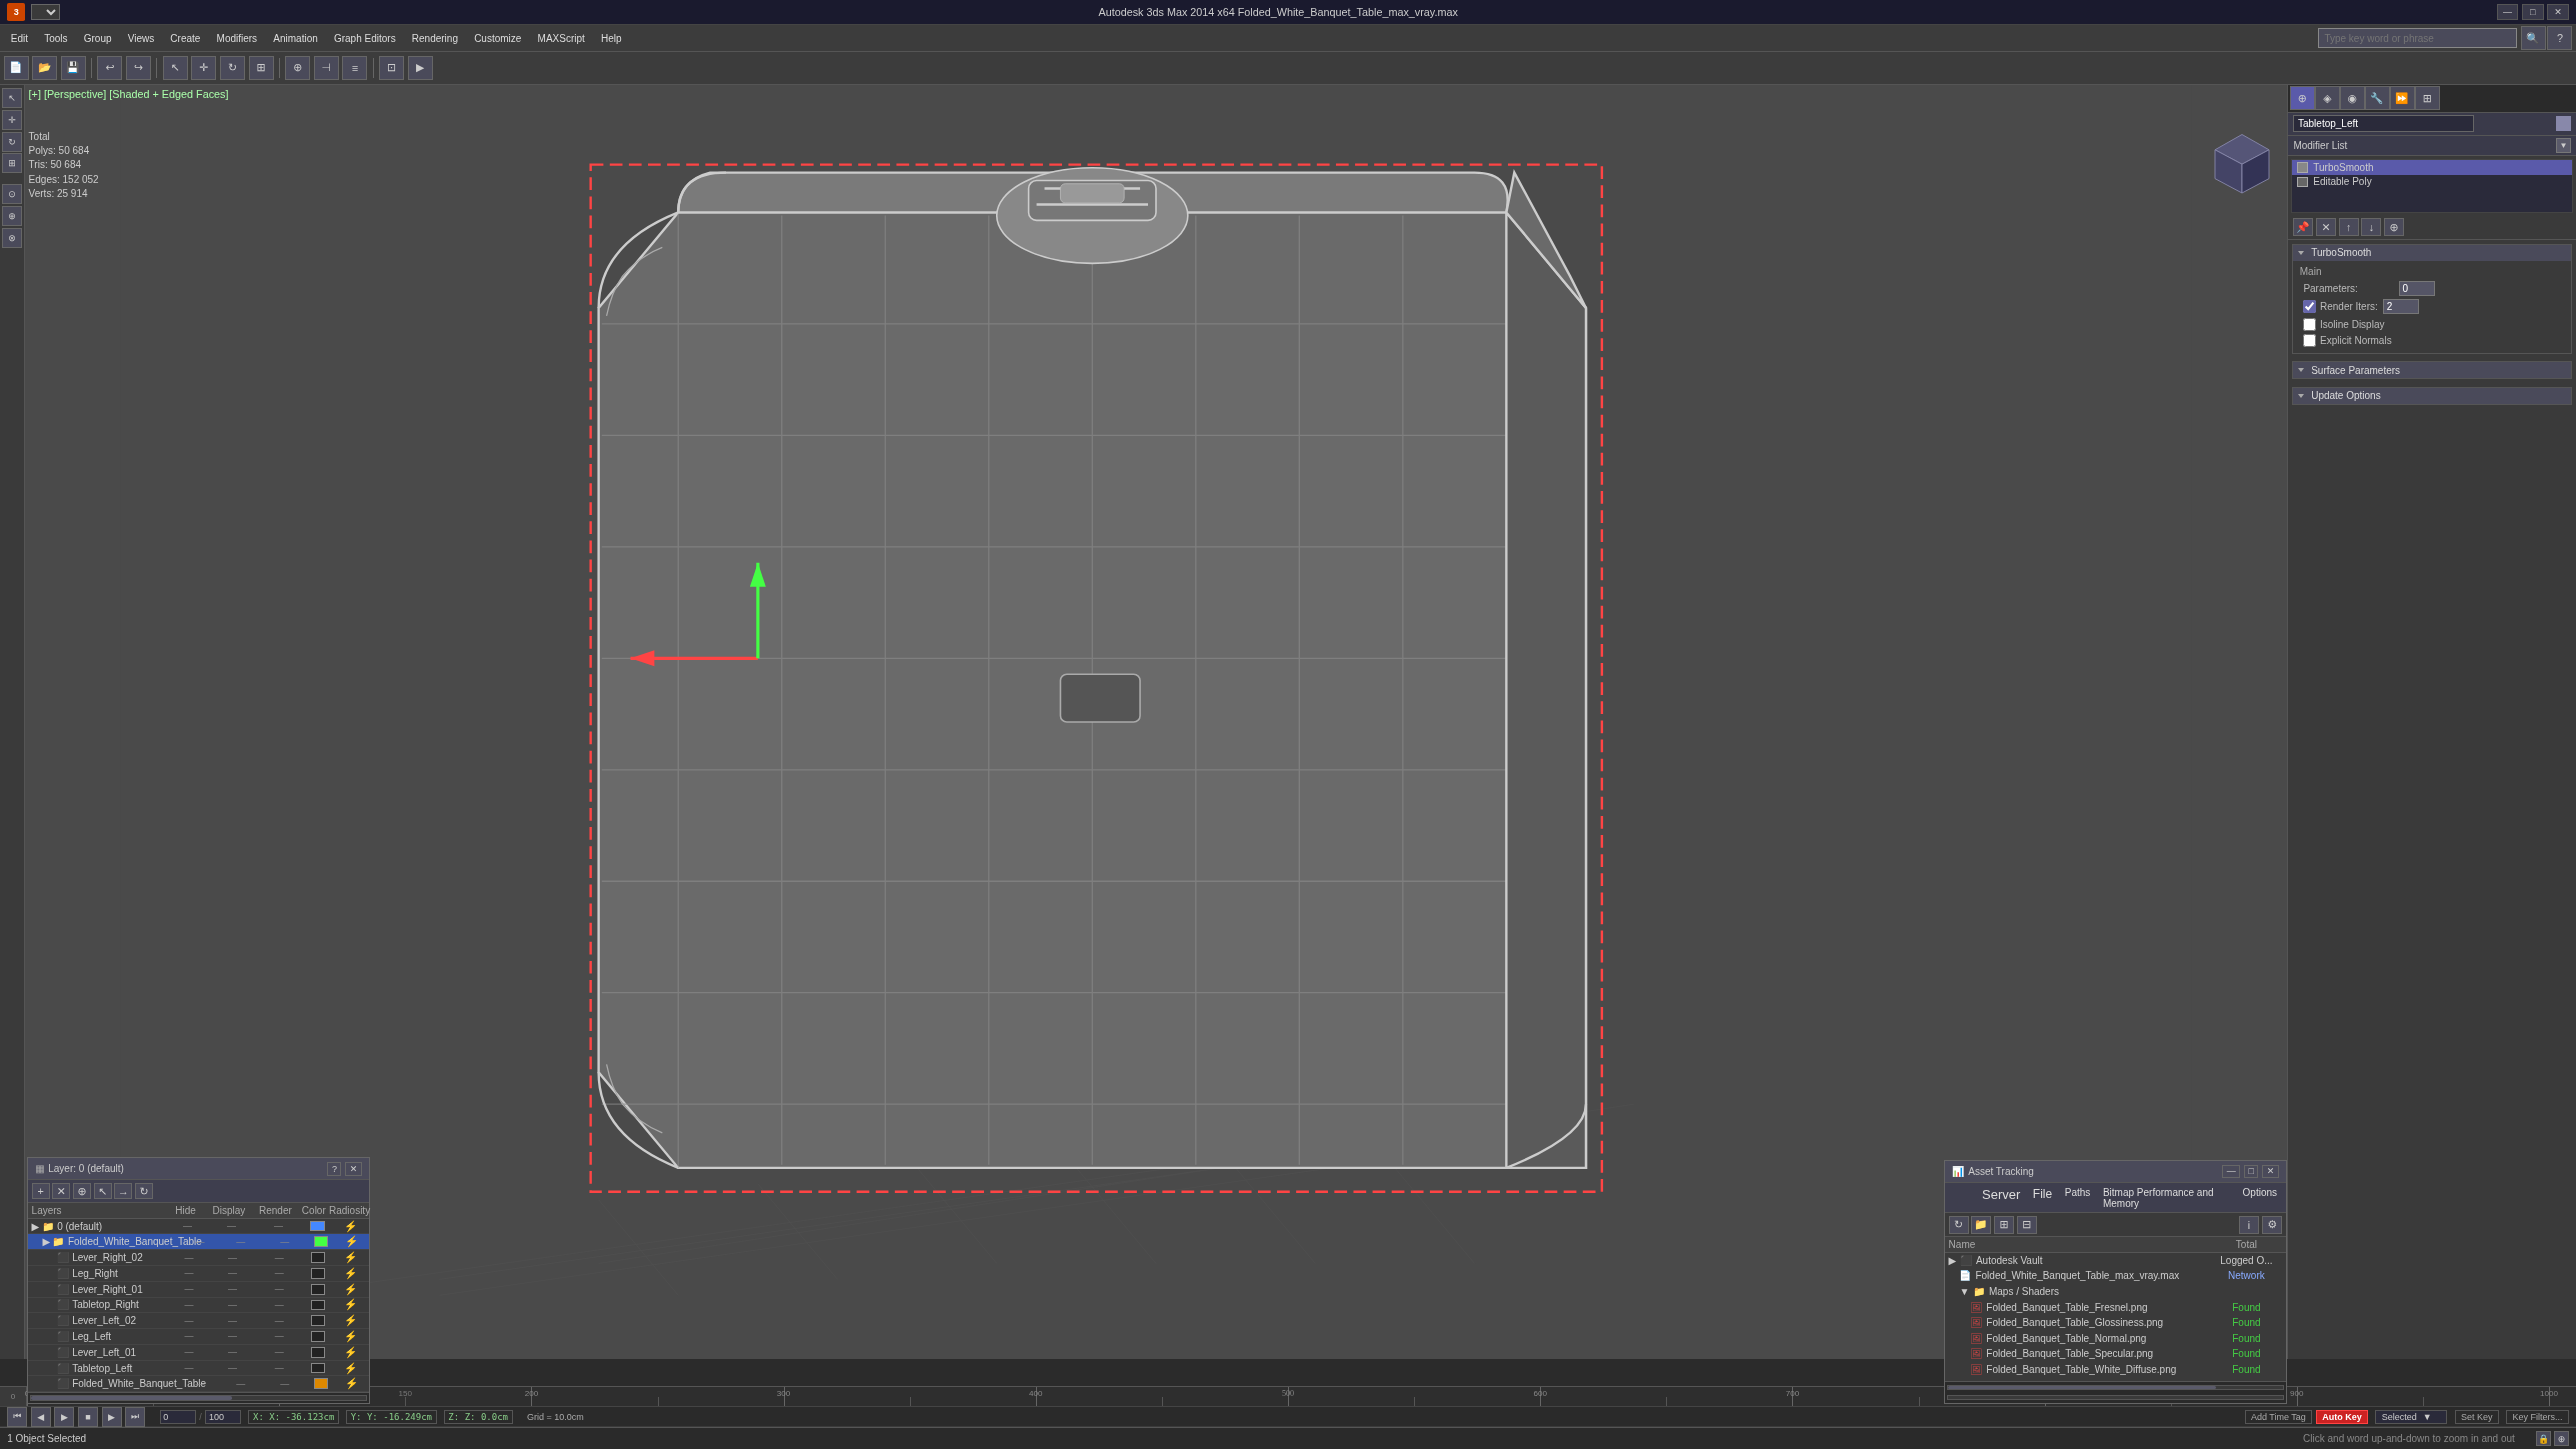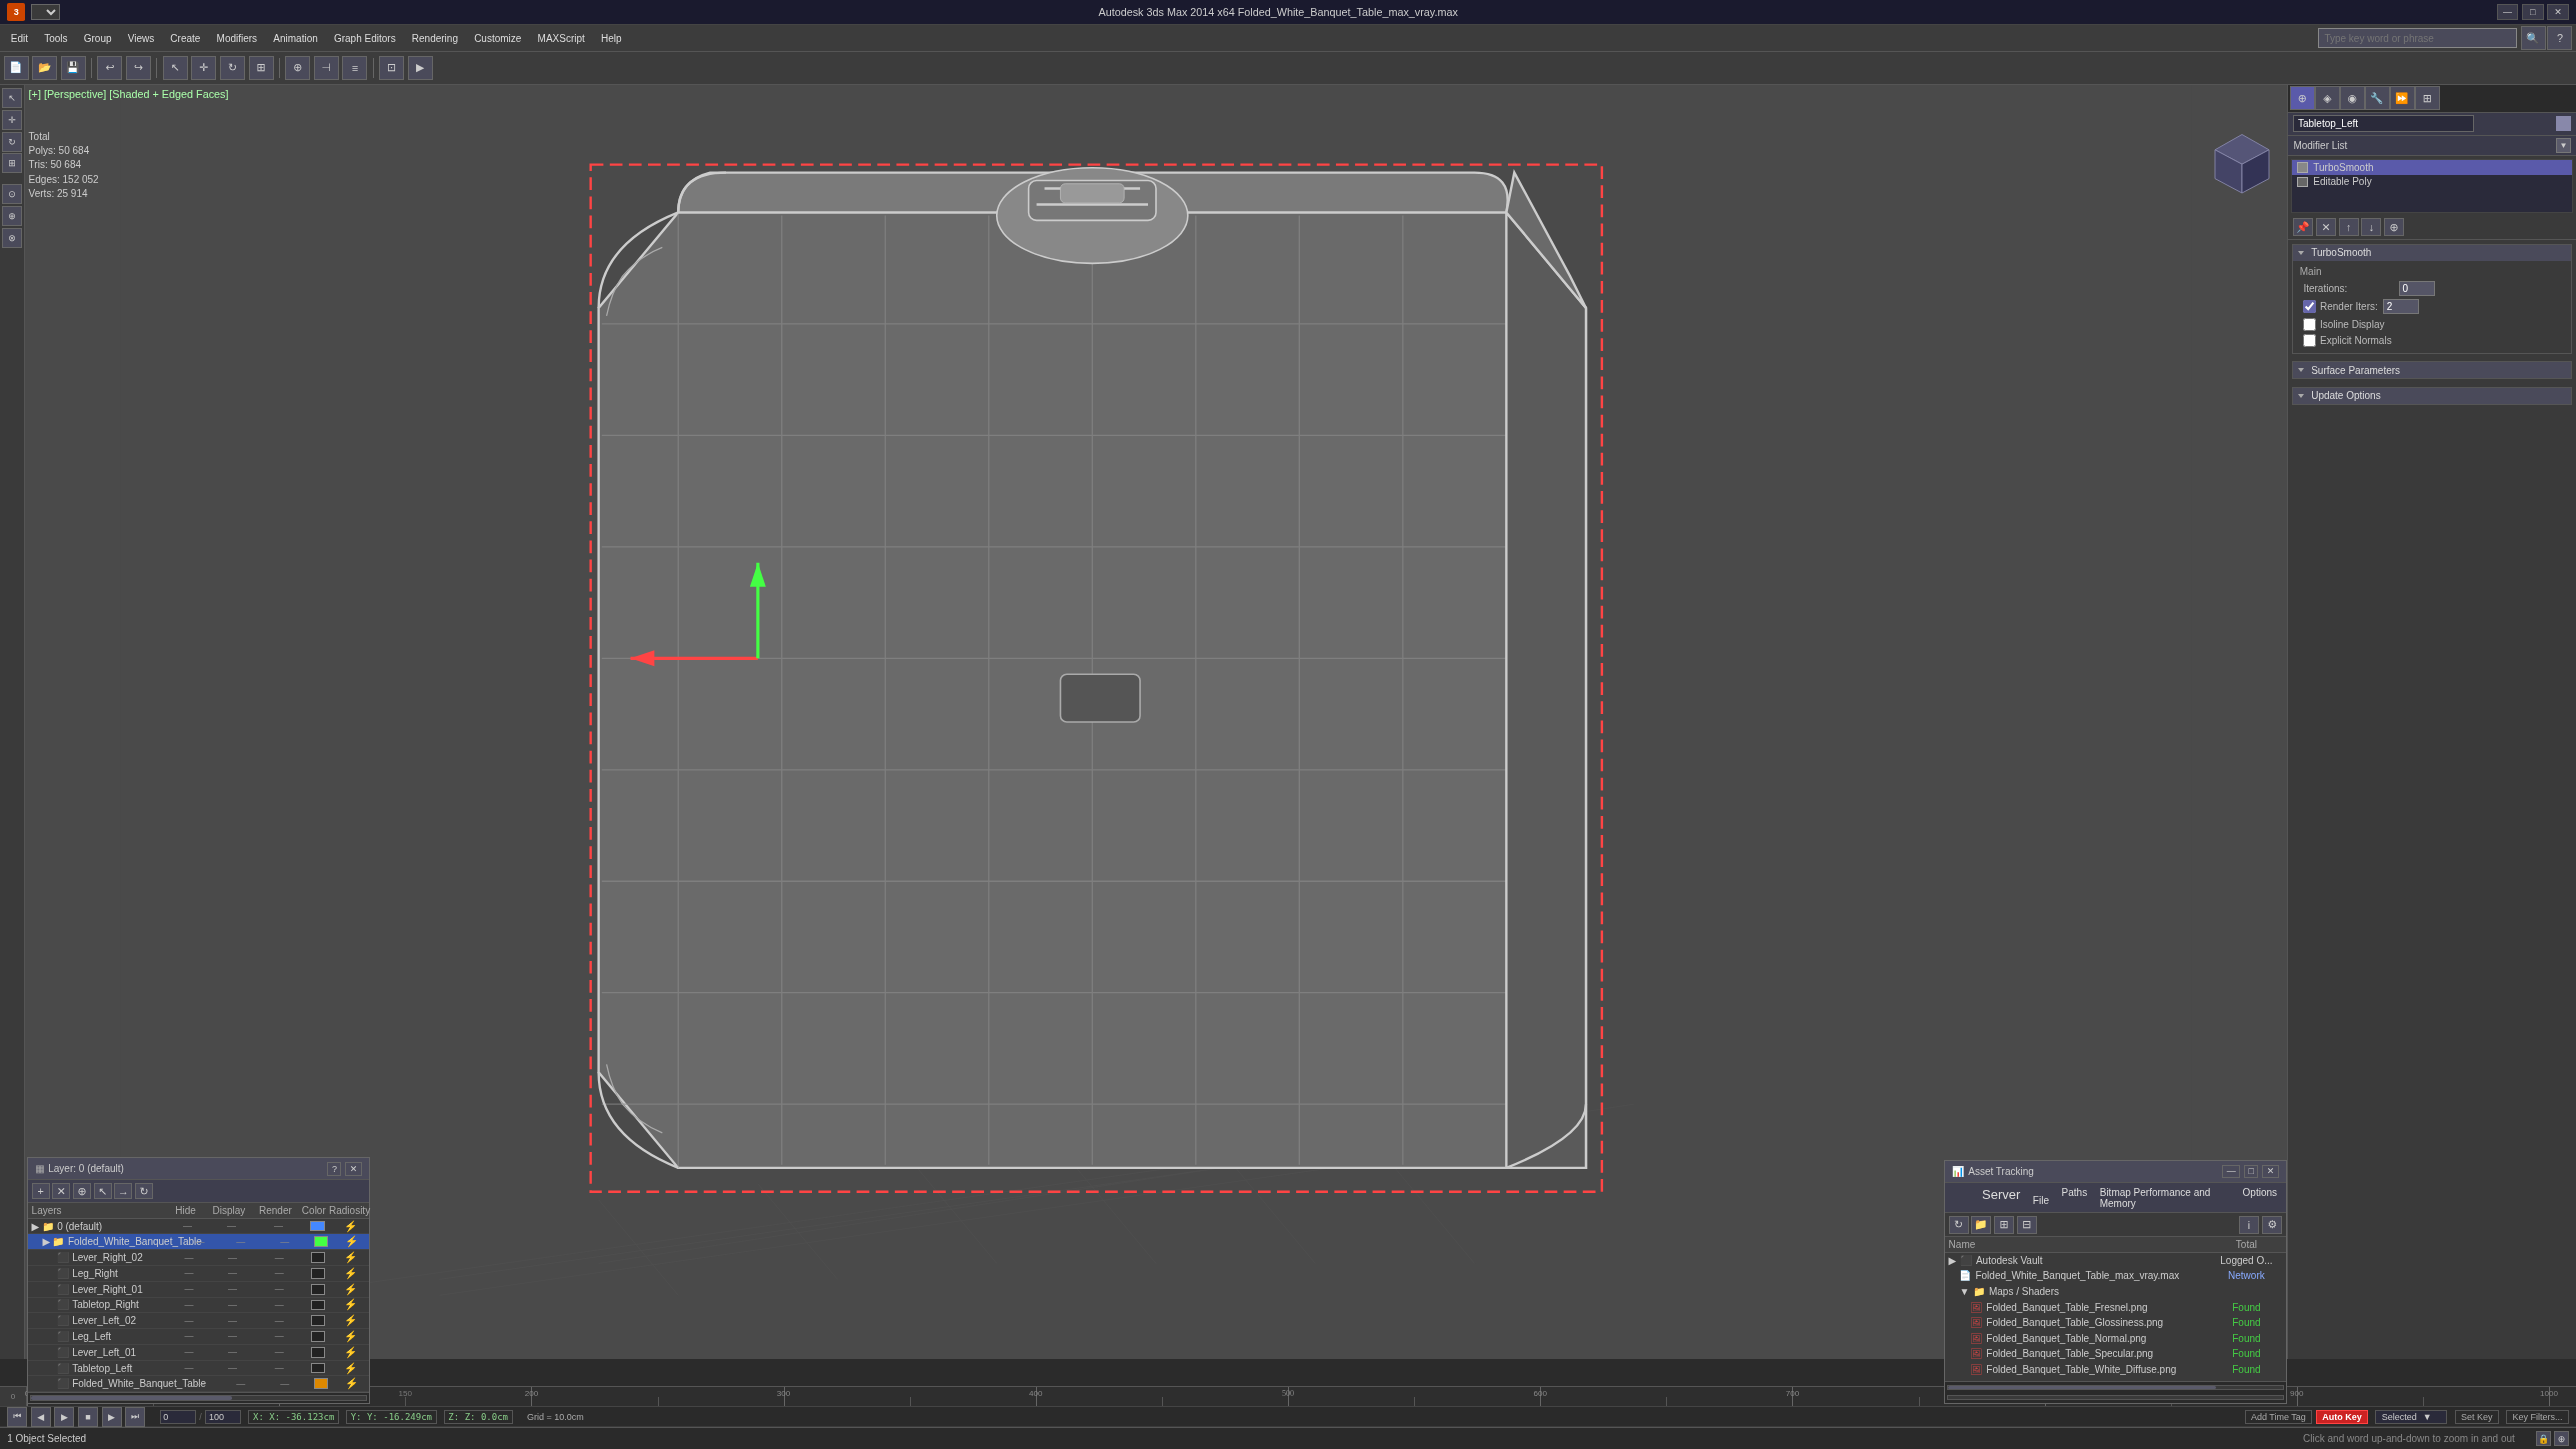--- a/index.html
+++ b/index.html
@@ -634,21 +634,21 @@
     </div>
 
     <div class="prop-section">
       <div class="prop-section-header">
         <span class="rollout-arrow"></span>
         <span>TurboSmooth</span>
       </div>
       <div style="padding:3.6px;">
         <div style="font-size:10px;color:#aaa;padding:1.8px 3.6px;">Main</div>
         <div class="prop-row">
-          <span class="prop-label">Iterations:</span>
+          <span class="prop-label">Parameters:</span>
           <input type="number" class="prop-input" value="0" style="">
         </div>
         <div class="prop-row">
           <label class="checkbox-label">
             <input type="checkbox" checked="" style="">
             <span>Render Iters:</span>
           </label>
           <input type="number" class="prop-input" value="2" style="">
         </div>
         <div class="prop-row">
@@ -975,21 +975,21 @@
     </span>
     <div style="display:flex;gap:3.6px;">
       <div class="small-btn">—</div>
       <div class="small-btn">□</div>
       <div class="small-btn">✕</div>
     </div>
   </div>
 
   <div id="asset-menu-bar">
     <div class="menu-item" style="font-size:13px;padding:1.8px 5.4px;margin-left:28px;">Server</div>
-    <div class="menu-item" style="font-size:10px;padding:1.8px 5.4px;margin-top:8px;">File</div>
+    <div class="menu-item" style="font-size:12px;padding:1.8px 5.4px;">File</div>
     <div class="menu-item" style="font-size:10px;padding:1.8px 5.4px;">Paths</div>
     <div class="menu-item" style="font-size:10px;padding:1.8px 5.4px;">Bitmap Performance and Memory</div>
     <div class="menu-item" style="font-size:10px;padding:1.8px 5.4px;">Options</div>
   </div>
 
   <div id="asset-toolbar">
     <div class="toolbar-btn" style="width:20px;height:18px;">↻</div>
     <div class="toolbar-btn" style="width:20px;height:18px;">📁</div>
     <div class="toolbar-btn" style="width:20px;height:18px;">⊞</div>
     <div class="toolbar-btn" style="width:20px;height:18px;">⊟</div>

